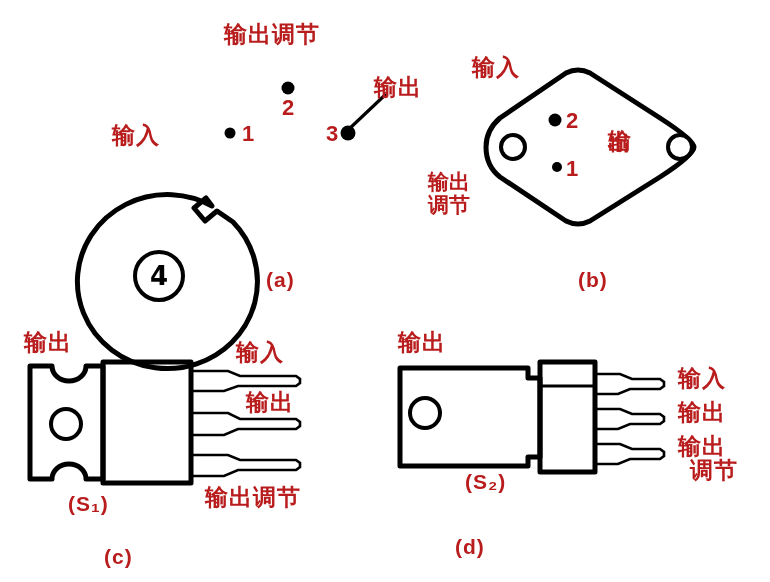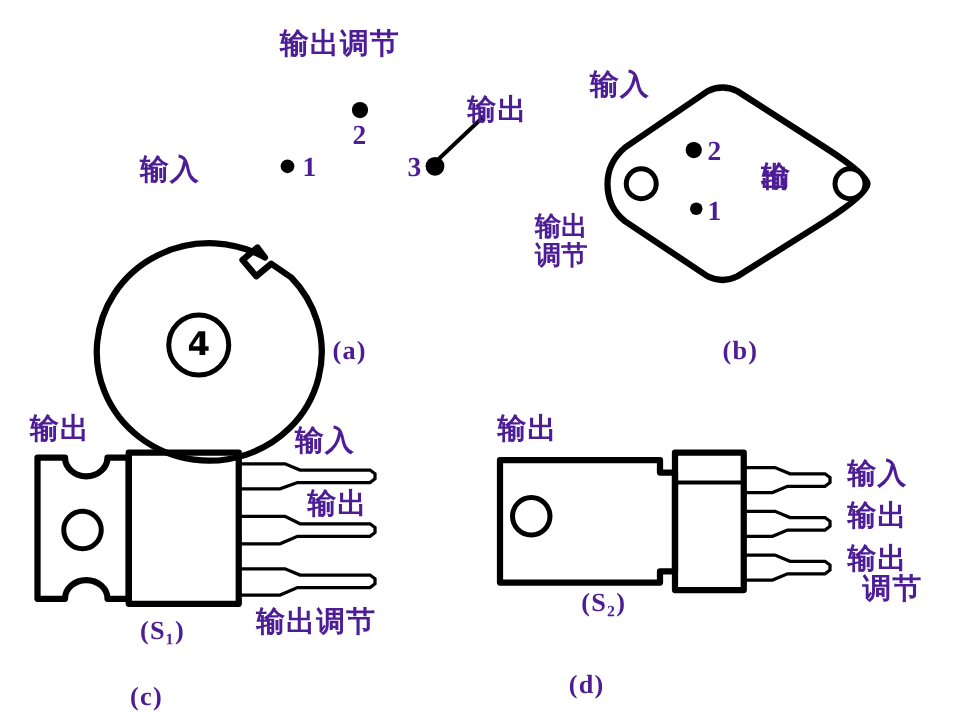--- a/index.html
+++ b/index.html
@@ -1,20 +1,20 @@
 <!DOCTYPE html>
 <html><head>
 <meta charset="utf-8">
 <style>
   html,body{margin:0;padding:0;background:#ffffff;}
   body{width:770px;height:582px;position:relative;overflow:hidden;
        font-family:"DejaVu Sans","Liberation Sans",sans-serif;color:#000;}
   .stage{position:absolute;inset:0;}
-  .lbl{position:absolute;white-space:pre;font-weight:bold;color:#4c1d95;
-       font-family:Liberation Serif, serif;}
+  .lbl{position:absolute;white-space:pre;font-weight:bold;color:#b91c1c;
+       font-family:Liberation Sans, sans-serif;}
   .cn{font-size:23px;letter-spacing:1px;line-height:25px;}
   .cn-sm{font-size:21px;letter-spacing:0px;line-height:23px;}
   .cap{font-size:21px;font-weight:bold;letter-spacing:1px;}
   .pinnum{font-size:22px;font-weight:bold;}
   .vert{writing-mode:vertical-rl;text-orientation:upright;line-height:24px;}
   svg{position:absolute;left:0;top:0;overflow:visible;}
   .ink{fill:none;stroke:#000;stroke-width:5;stroke-linejoin:round;stroke-linecap:round;}
   .ink-thin{fill:none;stroke:#000;stroke-width:3.2;stroke-linejoin:round;stroke-linecap:round;}
   .ink-lead{fill:none;stroke:#000;stroke-width:2.6;stroke-linejoin:miter;stroke-linecap:butt;}
   .dotfill{fill:#000;stroke:none;}
@@ -101,21 +101,21 @@
 
     <path class="ink-lead" d="M 191 413 L 228 413 L 240 419 L 296 419 L 300 422 L 300 426 L 296 429 L 238 429 L 224 435 L 191 435 Z"></path>
 
     <path class="ink-lead" d="M 191 455 L 228 455 L 240 460 L 296 460 L 300 463 L 300 467 L 296 470 L 238 470 L 224 476 L 191 476 Z"></path>
   </svg>
 
   <div class="lbl cn" style="left:24px;top:330px;">输出</div>
   <div class="lbl cn" style="left:236px;top:340px;">输入</div>
   <div class="lbl cn" style="left:246px;top:390px;">输出</div>
   <div class="lbl cn" style="left:205px;top:485px;">输出调节</div>
-  <div class="lbl cap" style="left:68px;top:492px;margin-left:44px;">(S₁)</div>
+  <div class="lbl cap" style="left:68px;top:492px;">(S₁)</div>
 
   <svg width="770" height="582">
 
     <path class="ink" d="M 400 368
          L 528 368
          L 528 378
          L 540 378
          L 540 457
          L 528 457
          L 528 466

